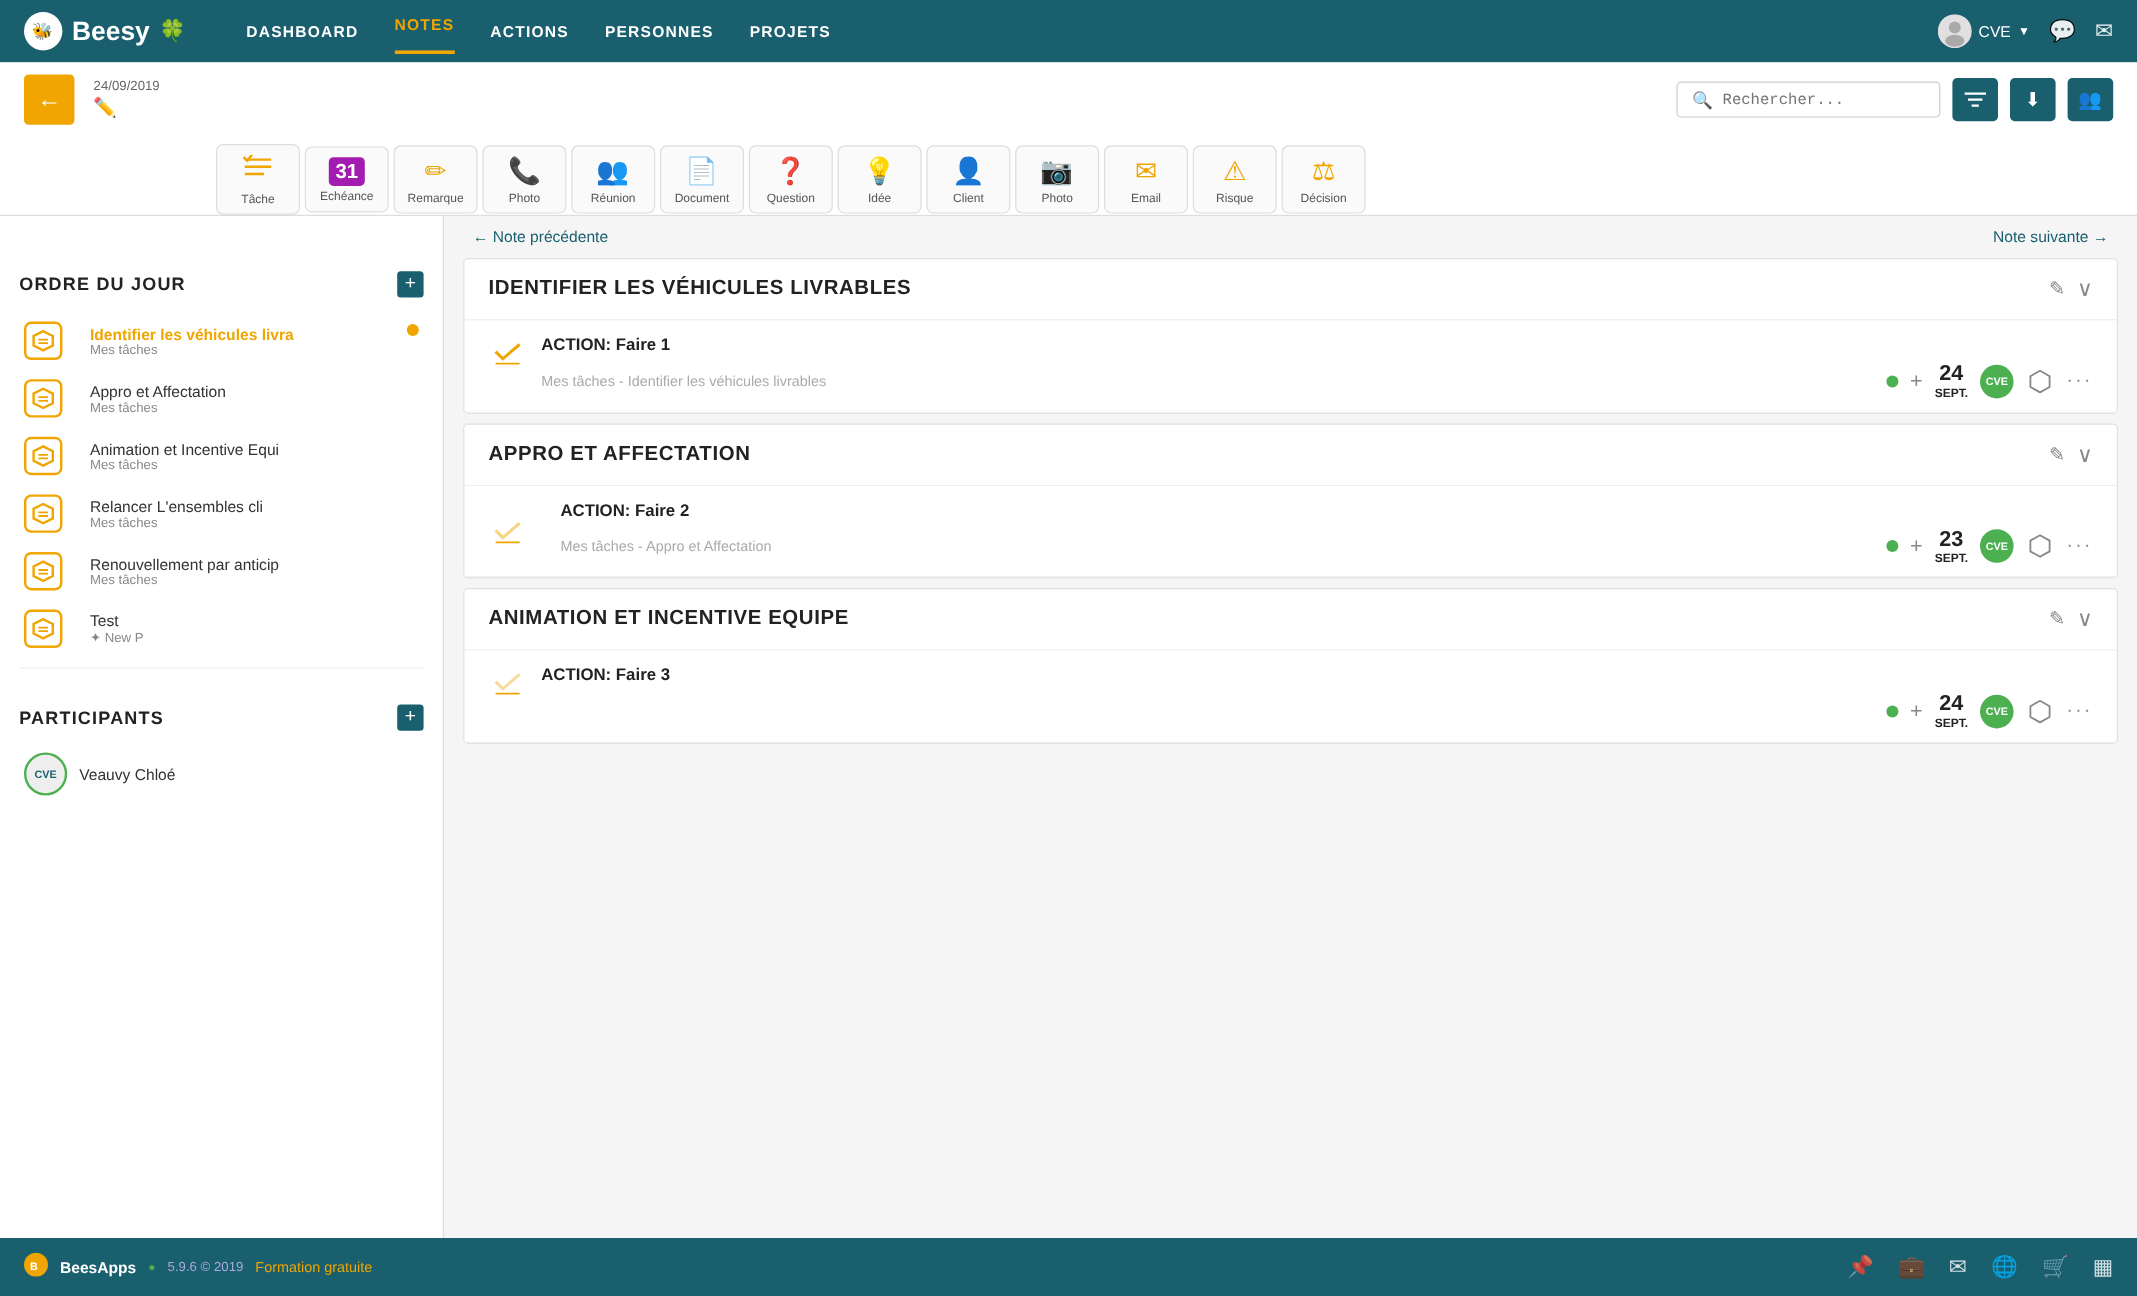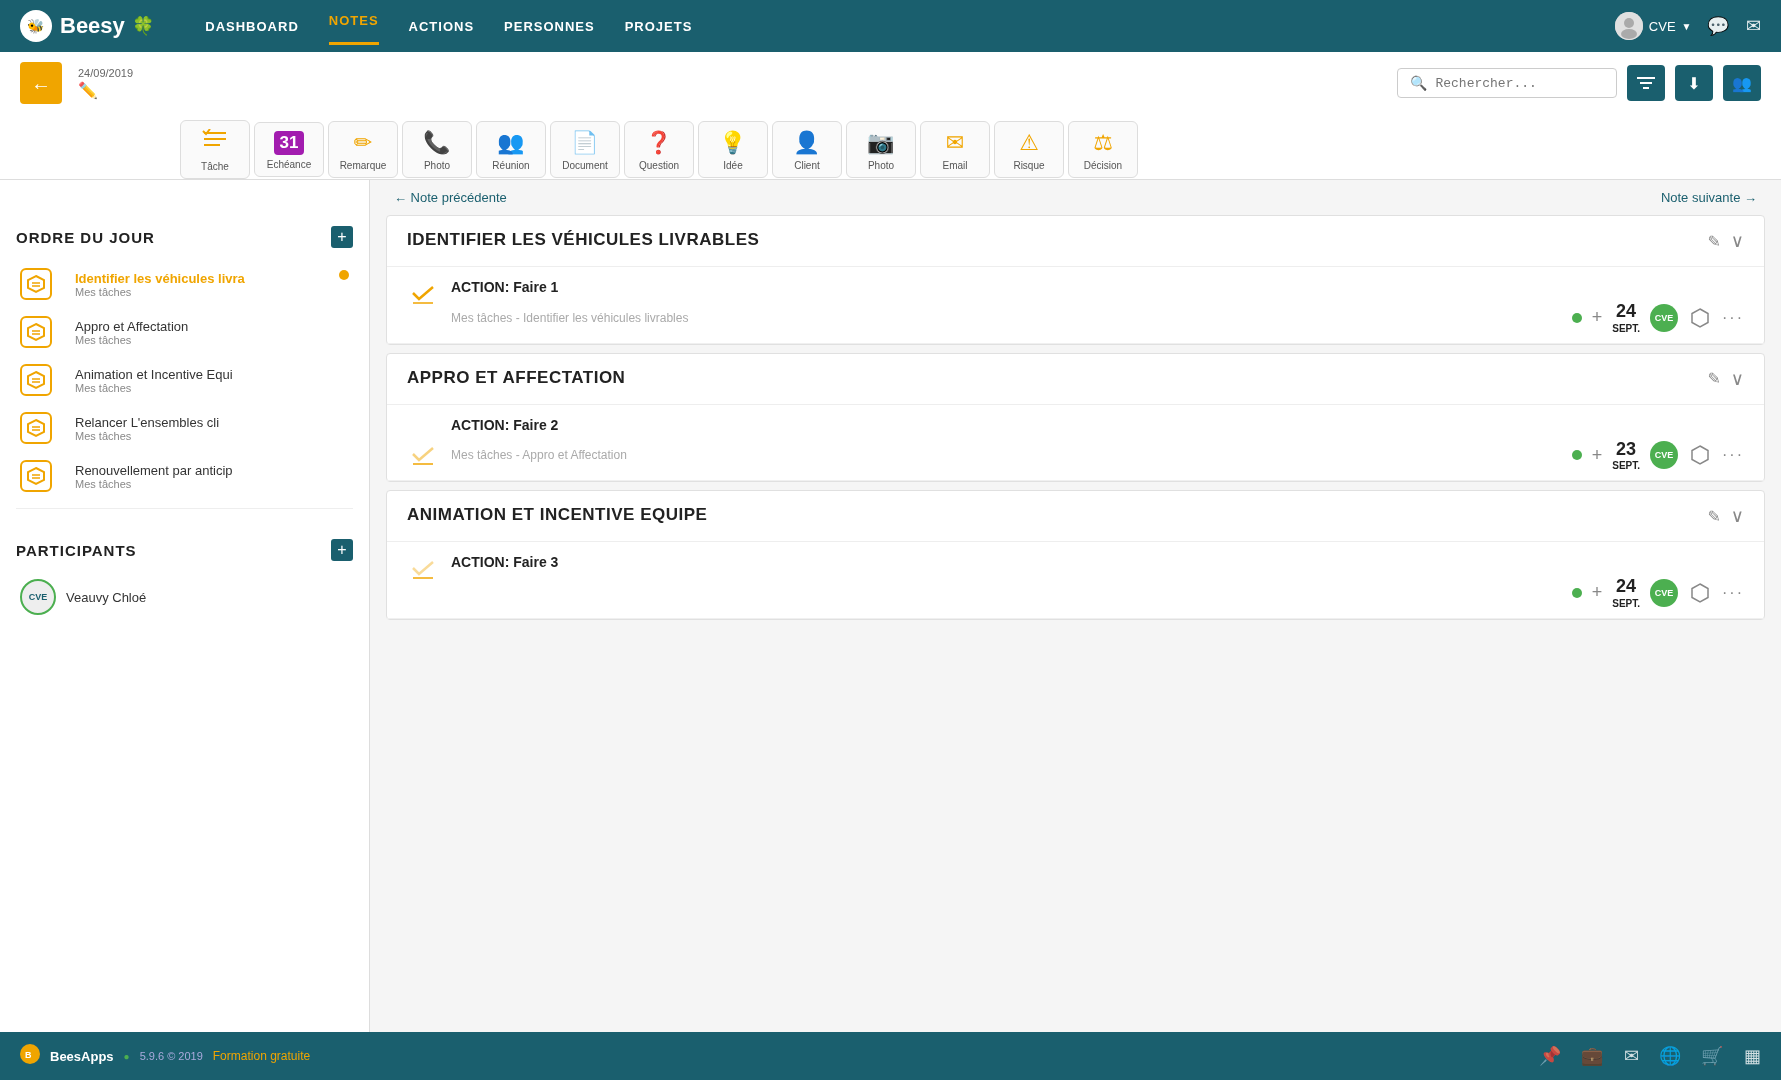--- a/index.html
+++ b/index.html
@@ -494,20 +494,36 @@
           <line x1="6" y1="9" x2="14" y2="9" stroke="#f0a500" stroke-width="1.5"></line>
           <line x1="6" y1="12" x2="14" y2="12" stroke="#f0a500" stroke-width="1.5"></line>
         </svg>
       </div>
       <div class="item-content">
         <div class="item-title">Renouvellement par anticip</div>
         <div class="item-subtitle">Mes tâches</div>
       </div>
     </div>
 
+    <div class="sidebar-item">
+      <div class="item-icon">
+        <svg width="20" height="20" viewBox="0 0 20 20" fill="none">
+          <polygon points="10,2 18,6 18,14 10,18 2,14 2,6" stroke="#f0a500" stroke-width="2" fill="none"></polygon>
+          <line x1="6" y1="9" x2="14" y2="9" stroke="#f0a500" stroke-width="1.5"></line>
+          <line x1="6" y1="12" x2="14" y2="12" stroke="#f0a500" stroke-width="1.5"></line>
+        </svg>
+      </div>
+      <div class="item-content">
+        <div class="item-title">Test</div>
+        <div class="item-subtitle">
+          <span style="color:#888; font-size:11px;">✦ </span>
+          <span>New P</span>
+        </div>
+      </div>
+    </div>
 
     <div class="divider"></div>
 
     <div class="participants-section">
       <div class="sidebar-section-title">
         <span>PARTICIPANTS</span>
         <button class="add-btn">+</button>
       </div>
       <div class="participant-item">
         <div class="participant-avatar">
@@ -567,21 +583,21 @@
 
     <div class="section-block">
       <div class="section-header">
         <span class="section-title">APPRO ET AFFECTATION</span>
         <div class="section-actions">
           <span class="section-edit">✎</span>
           <span class="section-chevron">∨</span>
         </div>
       </div>
       <div class="action-row">
-        <div style="display:flex; align-items:flex-end; gap:12px;">
+        <div style="display:flex; align-items:center; gap:28px;">
           <div class="action-icon">
             <svg width="28" height="28" viewBox="0 0 28 28" fill="none">
               <polyline points="4,12 10,18 24,6" stroke="#f0a500" stroke-width="2.5" fill="none" opacity="0.5"></polyline>
               <line x1="4" y1="22" x2="24" y2="22" stroke="#f0a500" stroke-width="1.5"></line>
             </svg>
           </div>
           <div style="flex:1;">
             <div class="action-title">ACTION: Faire 2</div>
             <div class="action-meta">
               <span class="action-tags">Mes tâches - Appro et Affectation</span>

